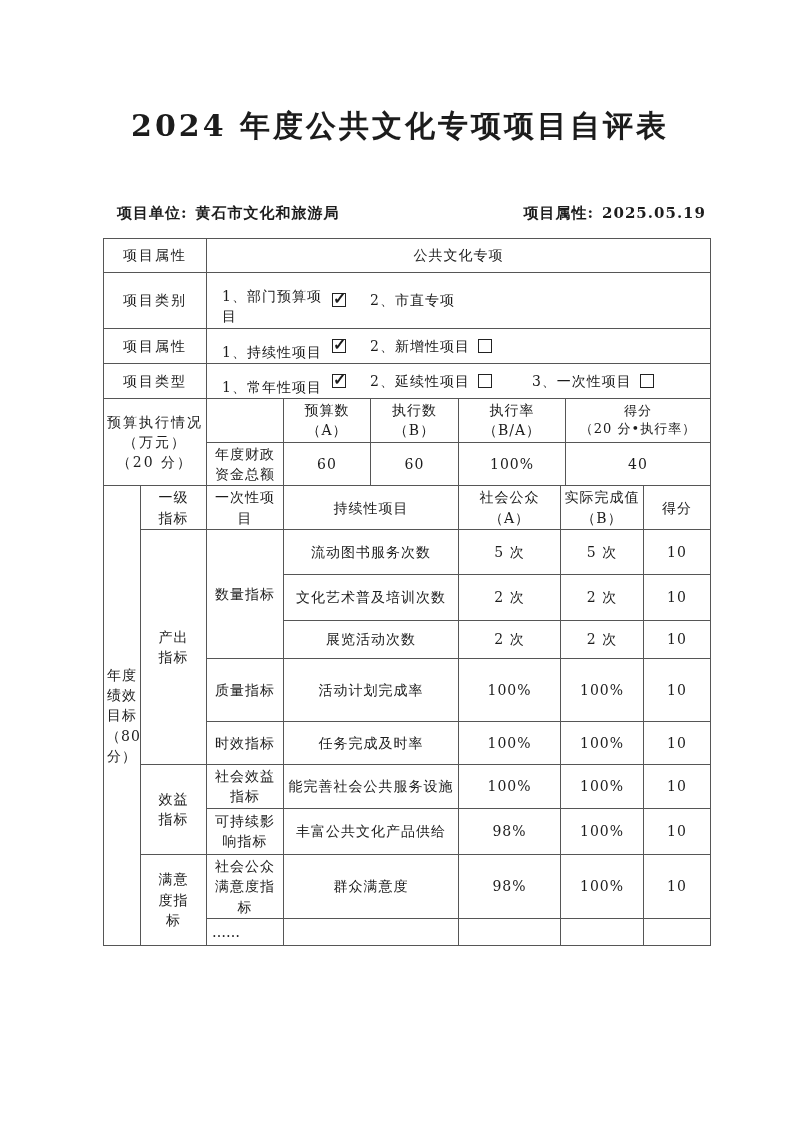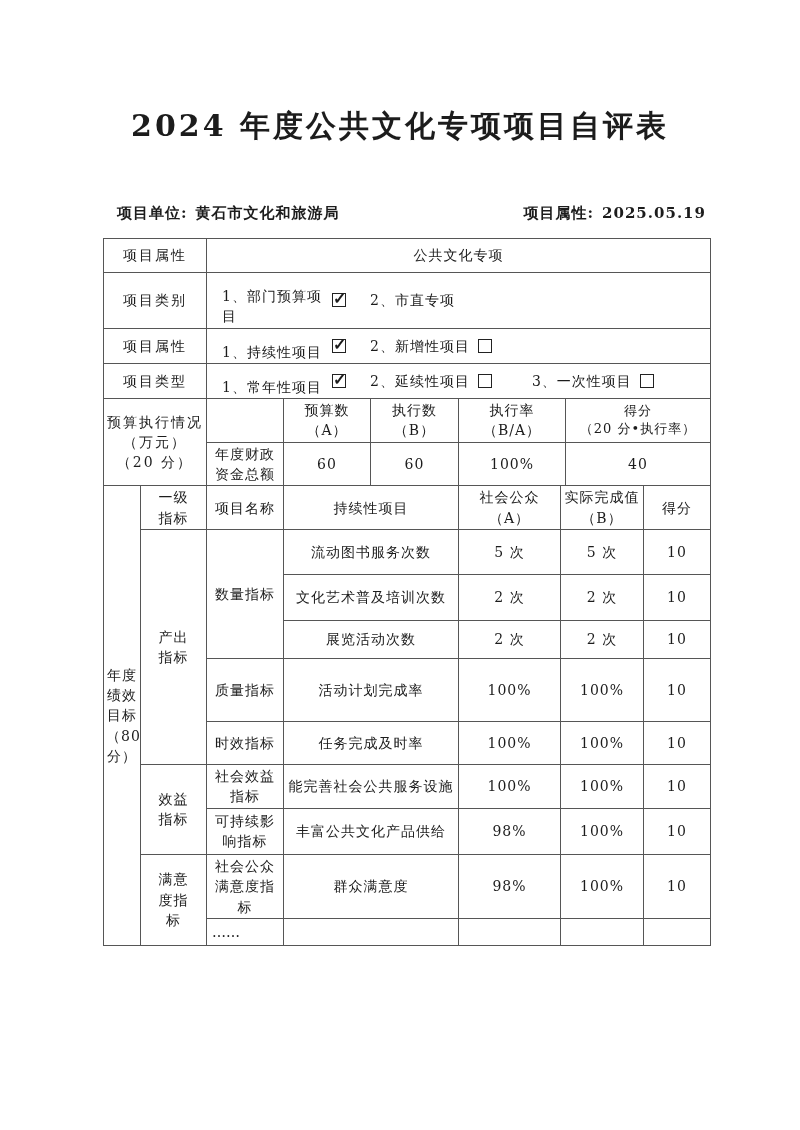--- a/index.html
+++ b/index.html
@@ -147,21 +147,21 @@
         </colgroup>
       <tbody>
           <tr style="height:43px">
         <td class="pre" rowspan="10">年度
 绩效
 目标
 （80
 分）</td>
         <td class="pre">一级
 指标</td>
-        <td>项目名称</td>
+        <td>一次性项目</td>
         <td>持续性项目</td>
         <td class="pre">社会公众
 （A）</td>
         <td class="pre">实际完成值
 （B）</td>
         <td>得分</td>
       </tr>
       <tr style="height:45px">
         <td class="pre" rowspan="5">产出
 指标</td>

